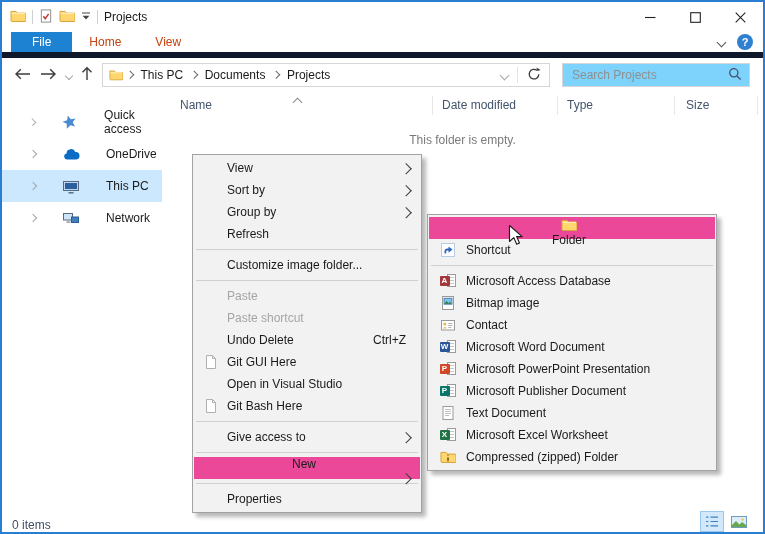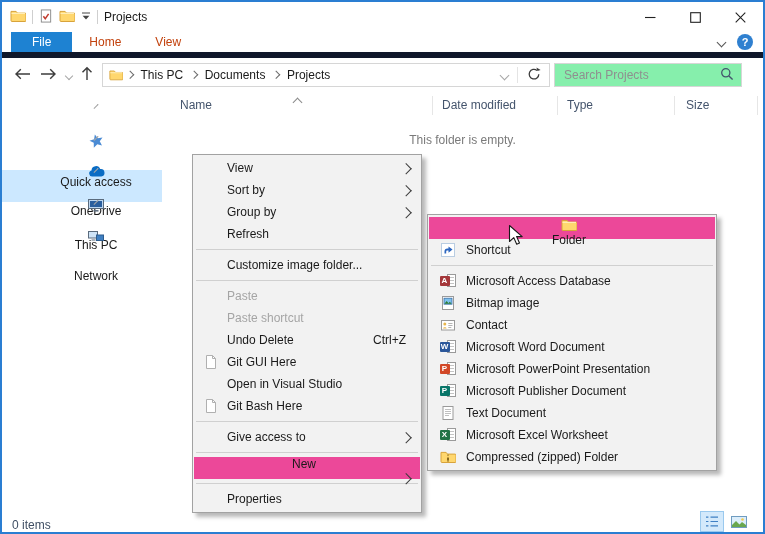--- a/index.html
+++ b/index.html
@@ -24,28 +24,28 @@
   
   .addrrow{position:absolute;top:56px;left:0;right:0;height:34px;display:flex;align-items:center;background:#fff;}
   .navbtns{display:flex;align-items:center;gap:9px;padding:0 9px 0 12px;}
   .addrbar{display:flex;align-items:center;height:24px;box-sizing:border-box;border:1px solid #d6d6d6;
     width:448px;background:#fff;padding:0 6px;}
   .crumbs{display:flex;align-items:center;gap:7px;padding-left:3px;}
   .crumb{color:#1a1a1a;}
   .addr-right{margin-left:auto;display:flex;align-items:center;gap:9px;padding-right:2px;}
   .addr-div{width:1px;height:16px;background:#e4e4e4;}
   .searchbox{display:flex;align-items:center;height:24px;box-sizing:border-box;border:1px solid #d6d6d6;
-    margin-left:4px;width:188px;padding:0 7px;background:#86efac;}
+    margin-left:12px;width:188px;padding:0 7px;background:#7dd3fc;}
   .searchbox input{border:none;outline:none;flex:1;min-width:0;background:transparent;
     font:12px "Liberation Sans",sans-serif;color:#333;}
   .searchbox input::placeholder{color:#8f8f8f;opacity:1;}
   
   .content{position:absolute;top:90px;left:0;right:0;bottom:26px;display:flex;background:#fff;}
   .sidebar{width:160px;flex:0 0 160px;padding-top:14px;box-sizing:border-box;}
-  .side-item{height:32px;display:flex;align-items:center;padding-left:28px;gap:26px;flex-direction:column;}
+  .side-item{height:32px;display:flex;align-items:center;padding-left:28px;gap:26px;}
   .side-item.selected{background:#cce8ff;}
   .side-ic{width:18px;display:flex;justify-content:center;}
   .main{flex:1;position:relative;}
   .colheaders{position:relative;height:26px;color:#44546c;}
   .colhead{position:absolute;top:6px;}
   .colsep{position:absolute;top:4px;width:1px;height:19px;background:#e6e6e6;}
   .sortcaret{position:absolute;left:132px;top:3px;}
   .empty-msg{position:absolute;top:41px;left:0;right:0;text-align:center;color:#7a7a7a;}
   
   .chev{display:inline-block;width:6px;height:6px;border-right:1.4px solid #555;border-bottom:1.4px solid #555;}

